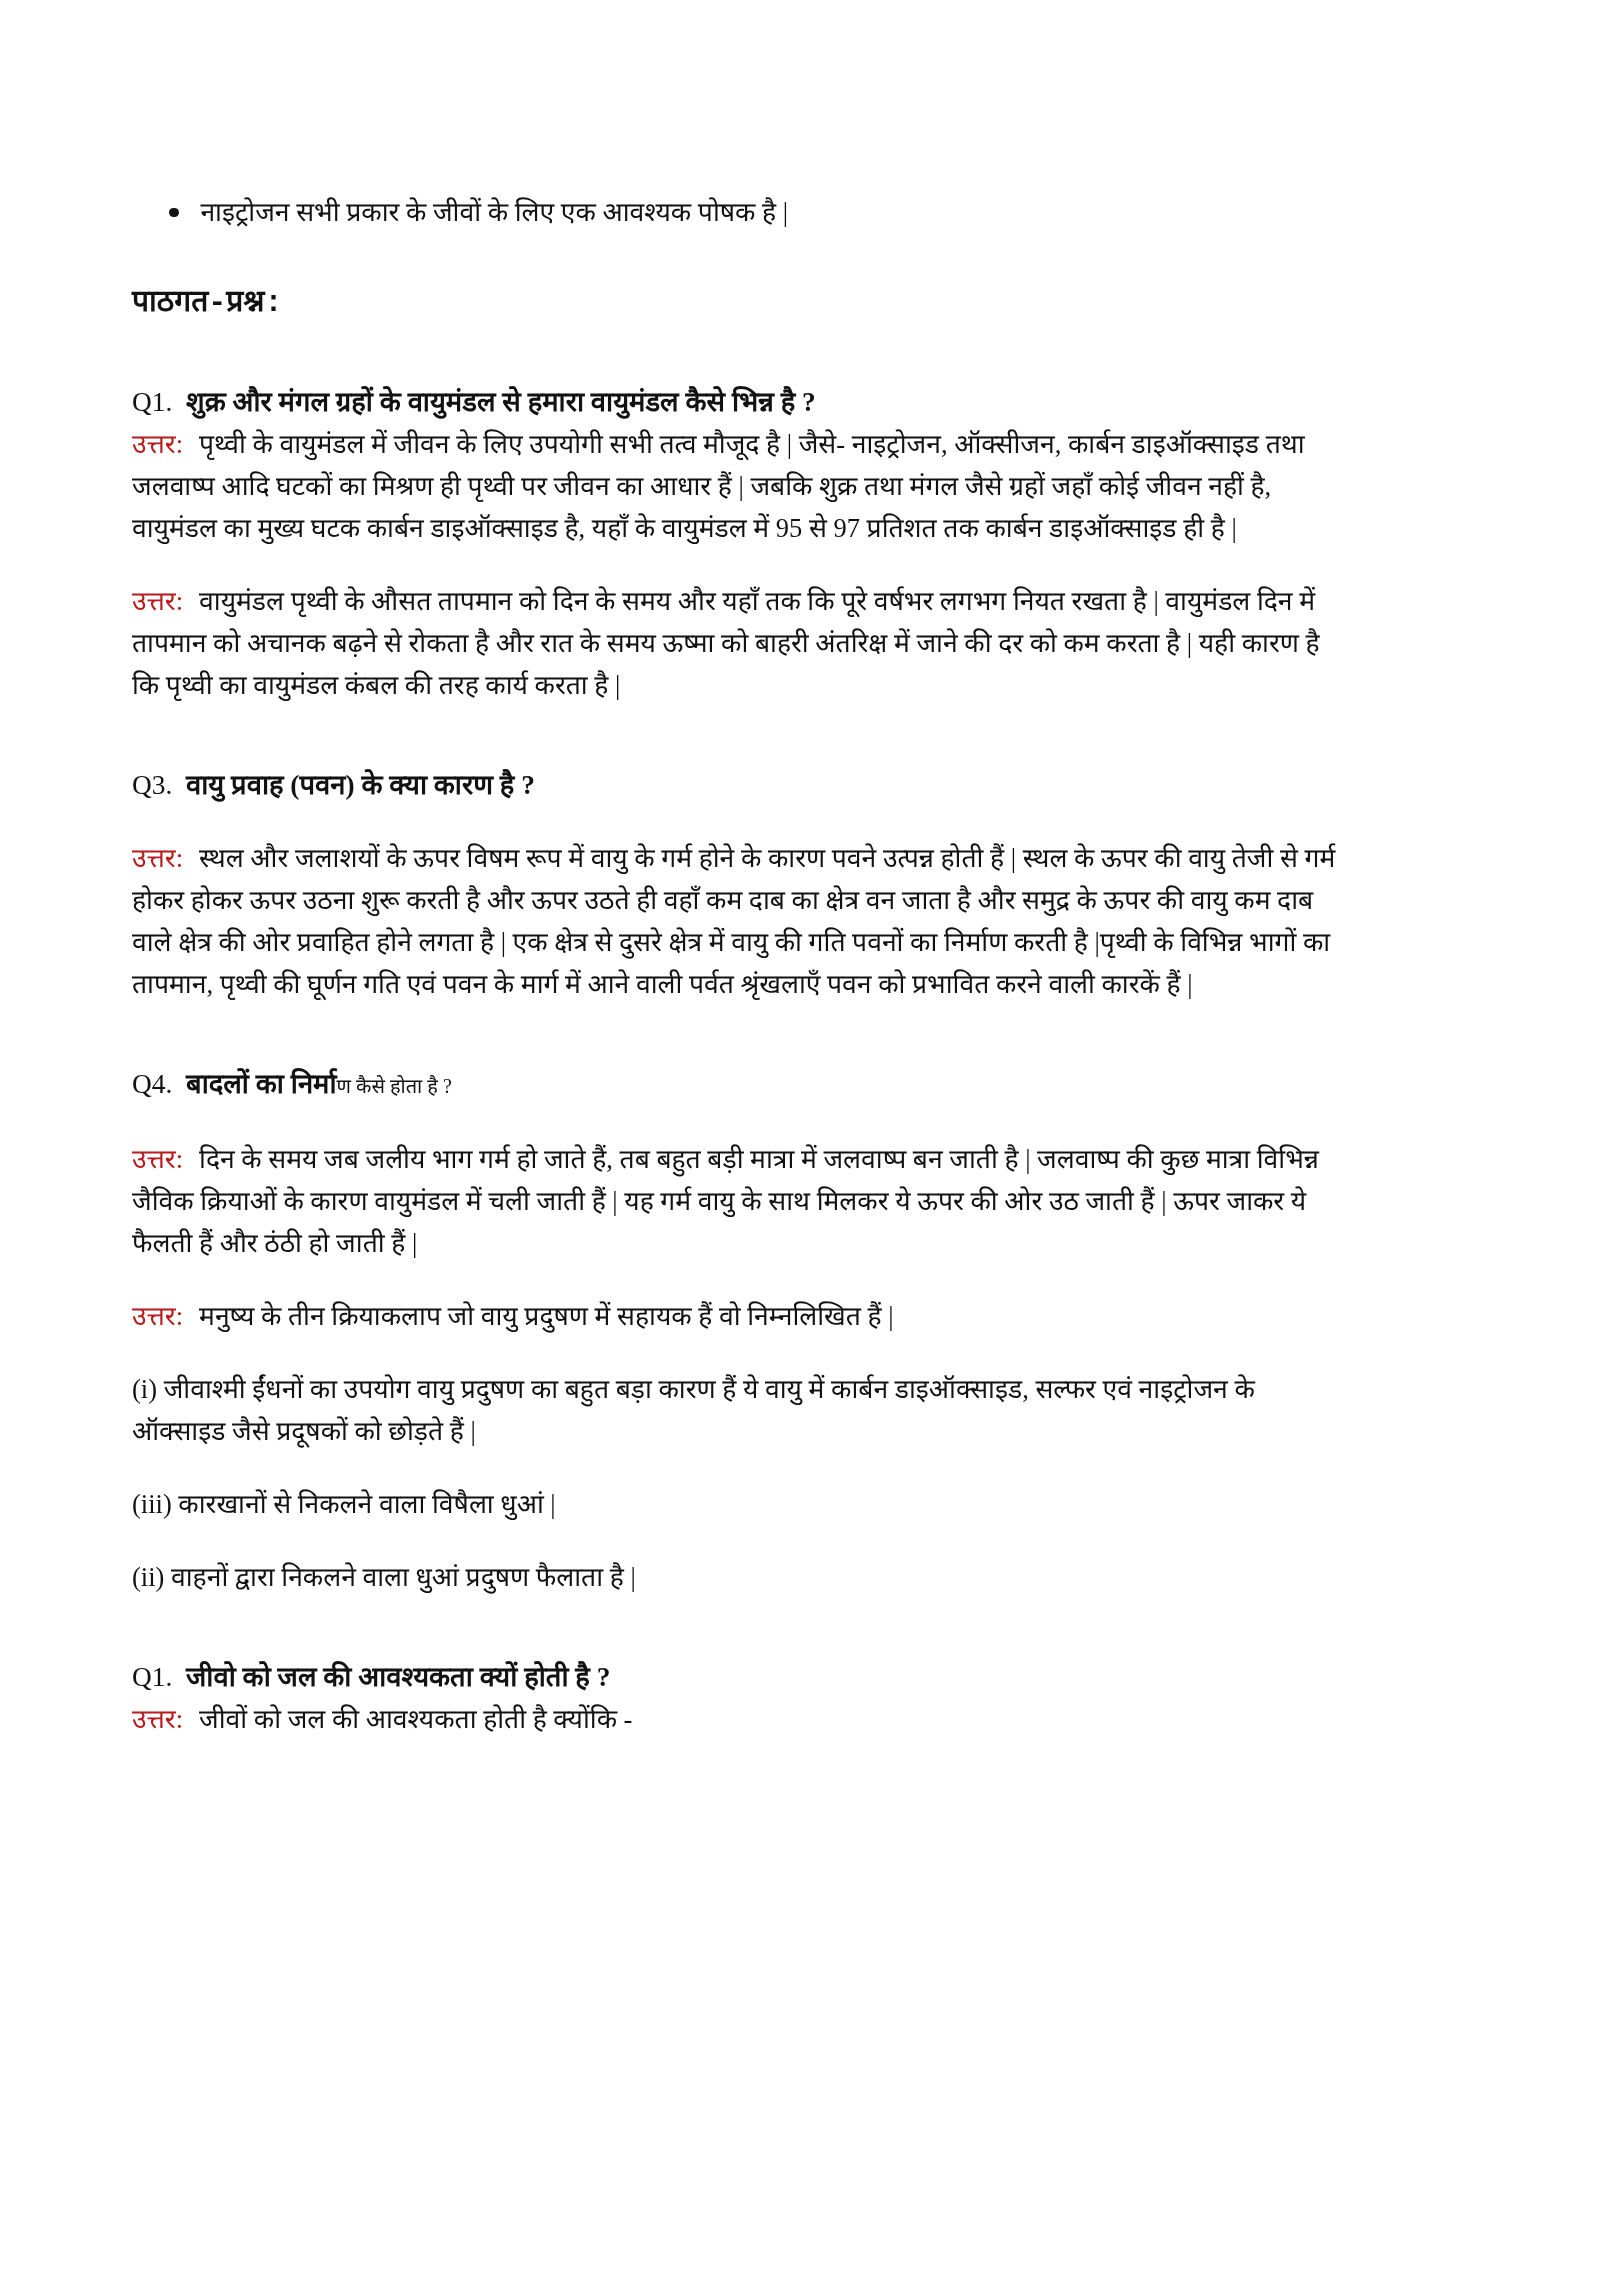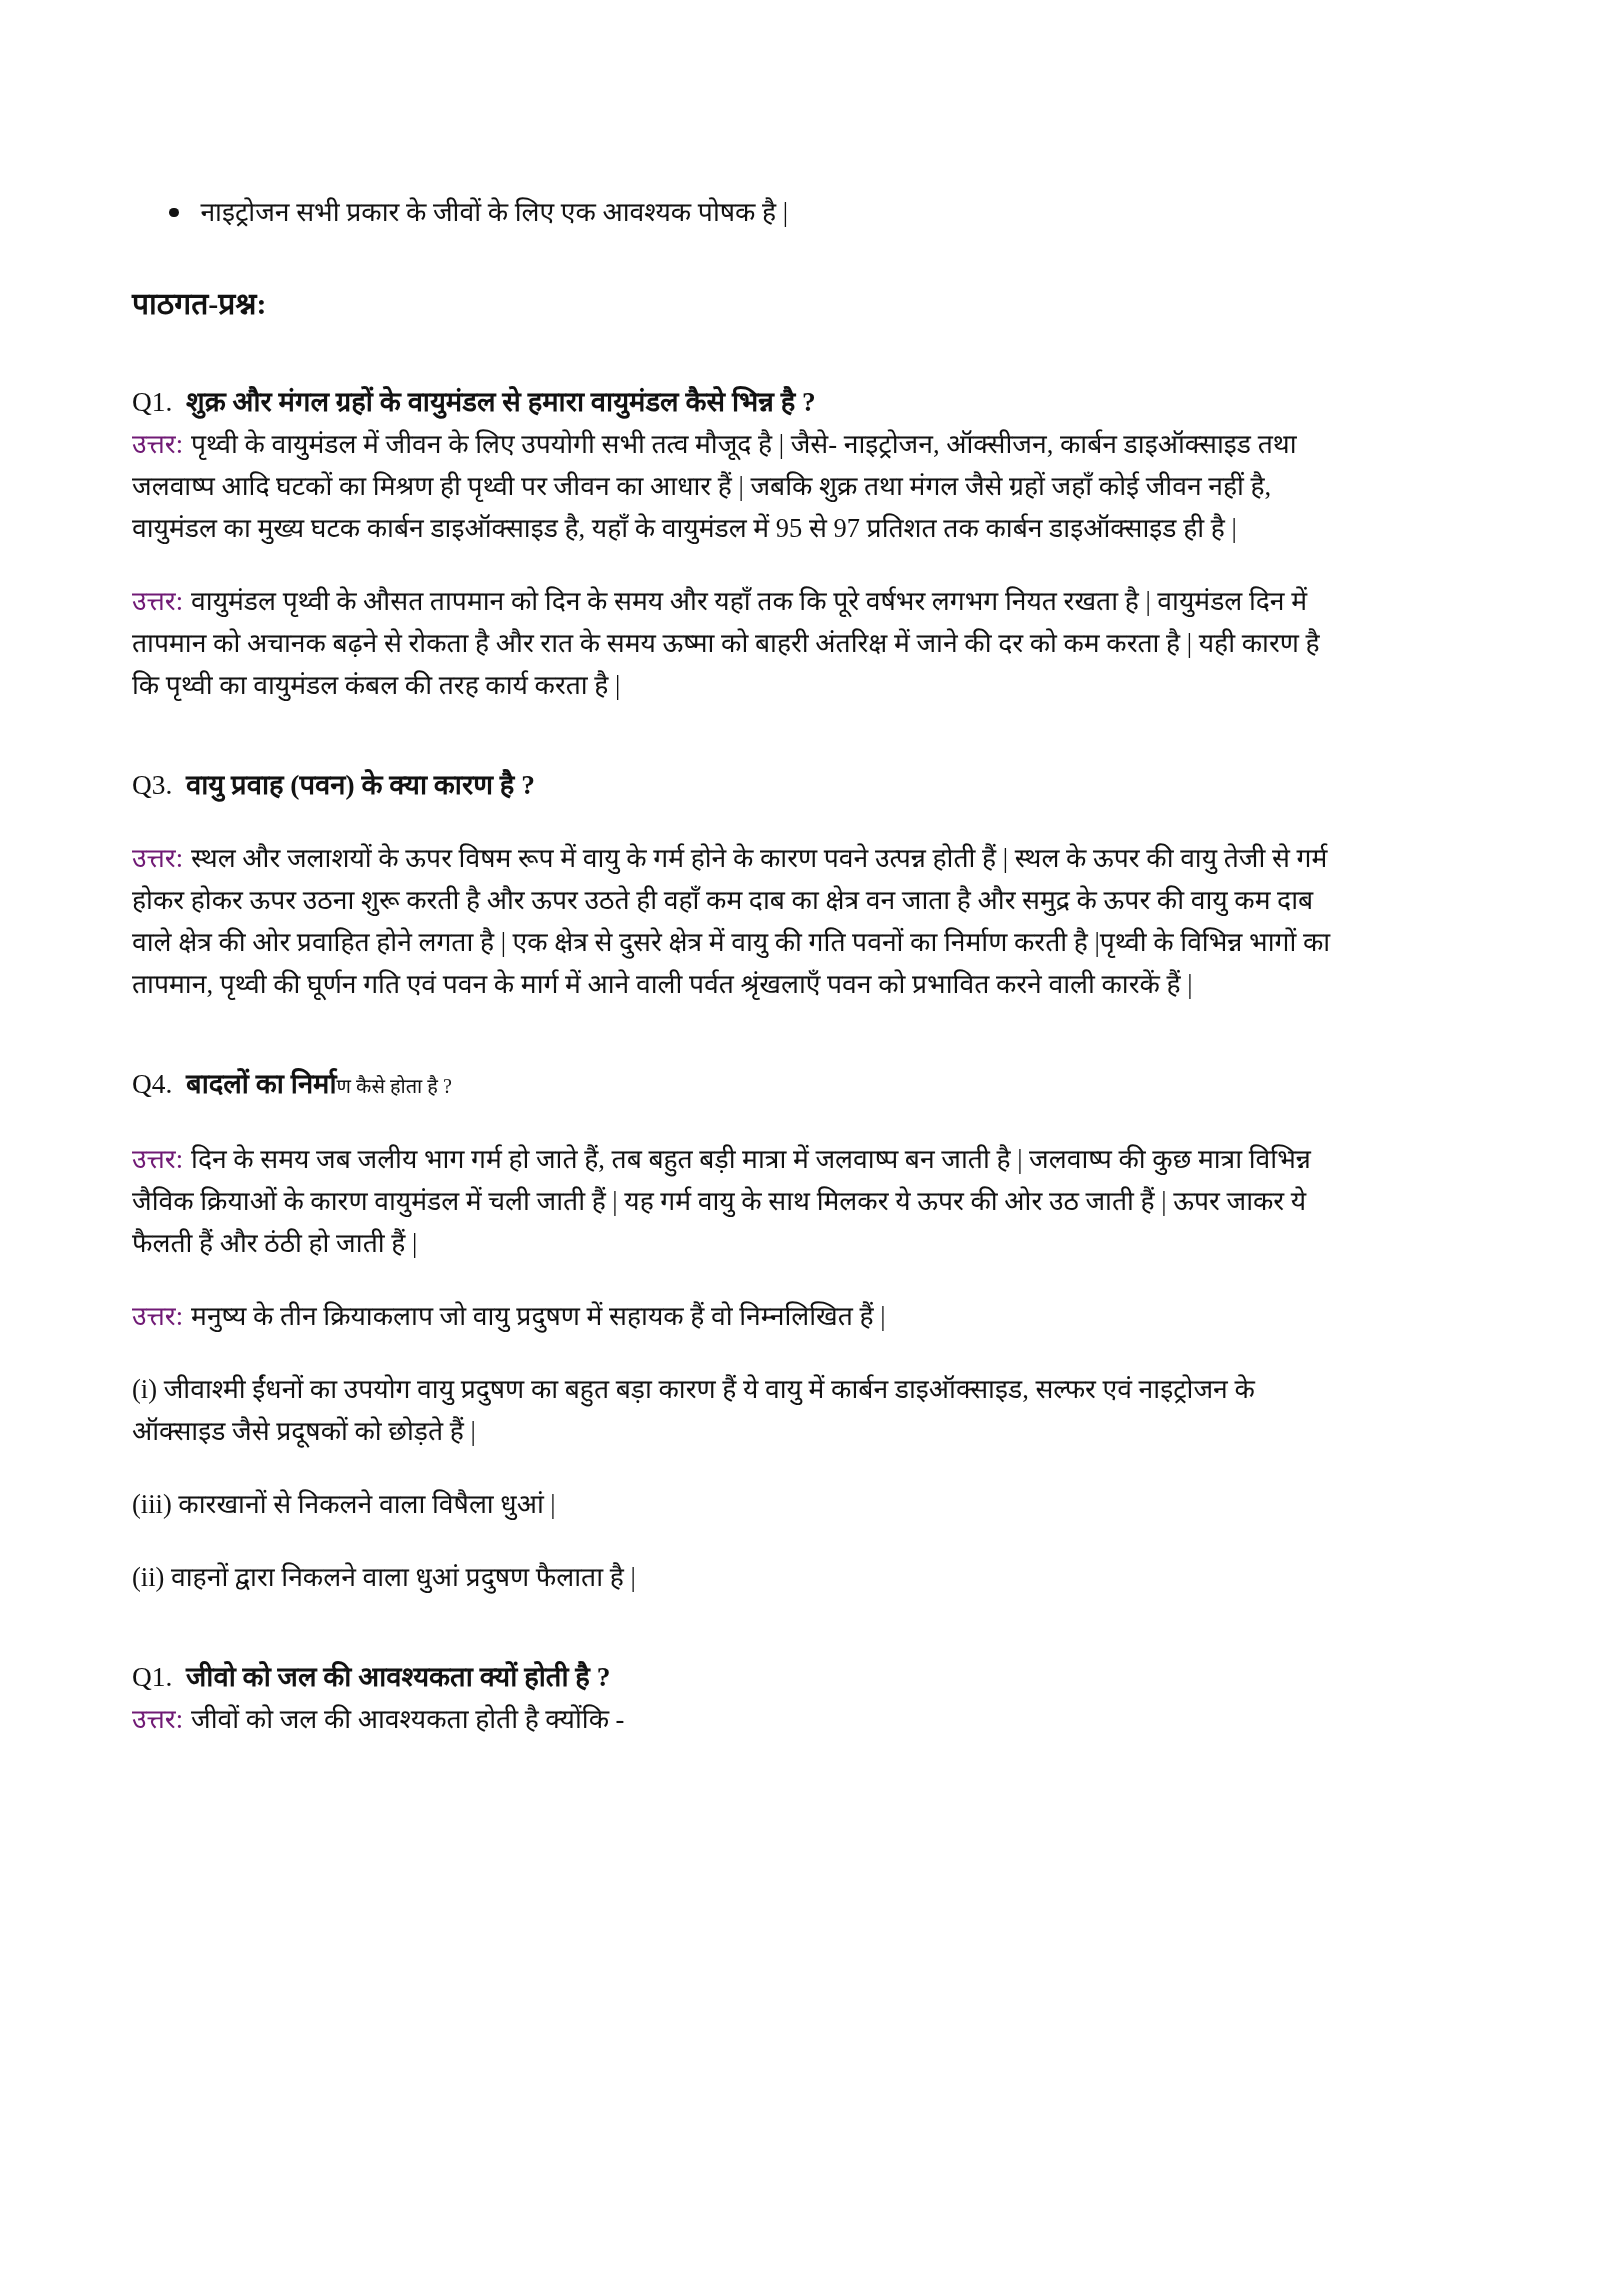--- a/index.html
+++ b/index.html
@@ -34,20 +34,21 @@
     height: 9.8px;
     border-radius: 50%;
     background: #121212;
     margin: 15.7px 21.6px 0 0;
   }
   .section-heading {
     margin: 51px 0 0 0;
     font-size: 30px;
     font-weight: 700;
     line-height: 39px;
+    font-family: Liberation Mono, monospace;
   }
   .question {
     margin: 59px 0 0 0;
     font-size: 27.4px;
     font-weight: 700;
     line-height: 41px;
   }
   .question .qnum {
     font-weight: 400;
     margin-right: 13.7px;
@@ -59,22 +60,22 @@
   }
   .answer {
     margin: 31px 0 0 0;
     font-size: 26.5px;
     line-height: 42px;
   }
   .answer.tight {
     margin: 0;
   }
   .ans-label {
-    color: #701a75;
-    margin-right: 8px;
+    color: #b91c1c;
+    margin-right: 16px;
   }
   .point {
     margin: 31px 0 0 0;
     font-size: 26.5px;
     line-height: 42px;
   }
   p { padding: 0; }
 </style>
 </head>
 <body>

